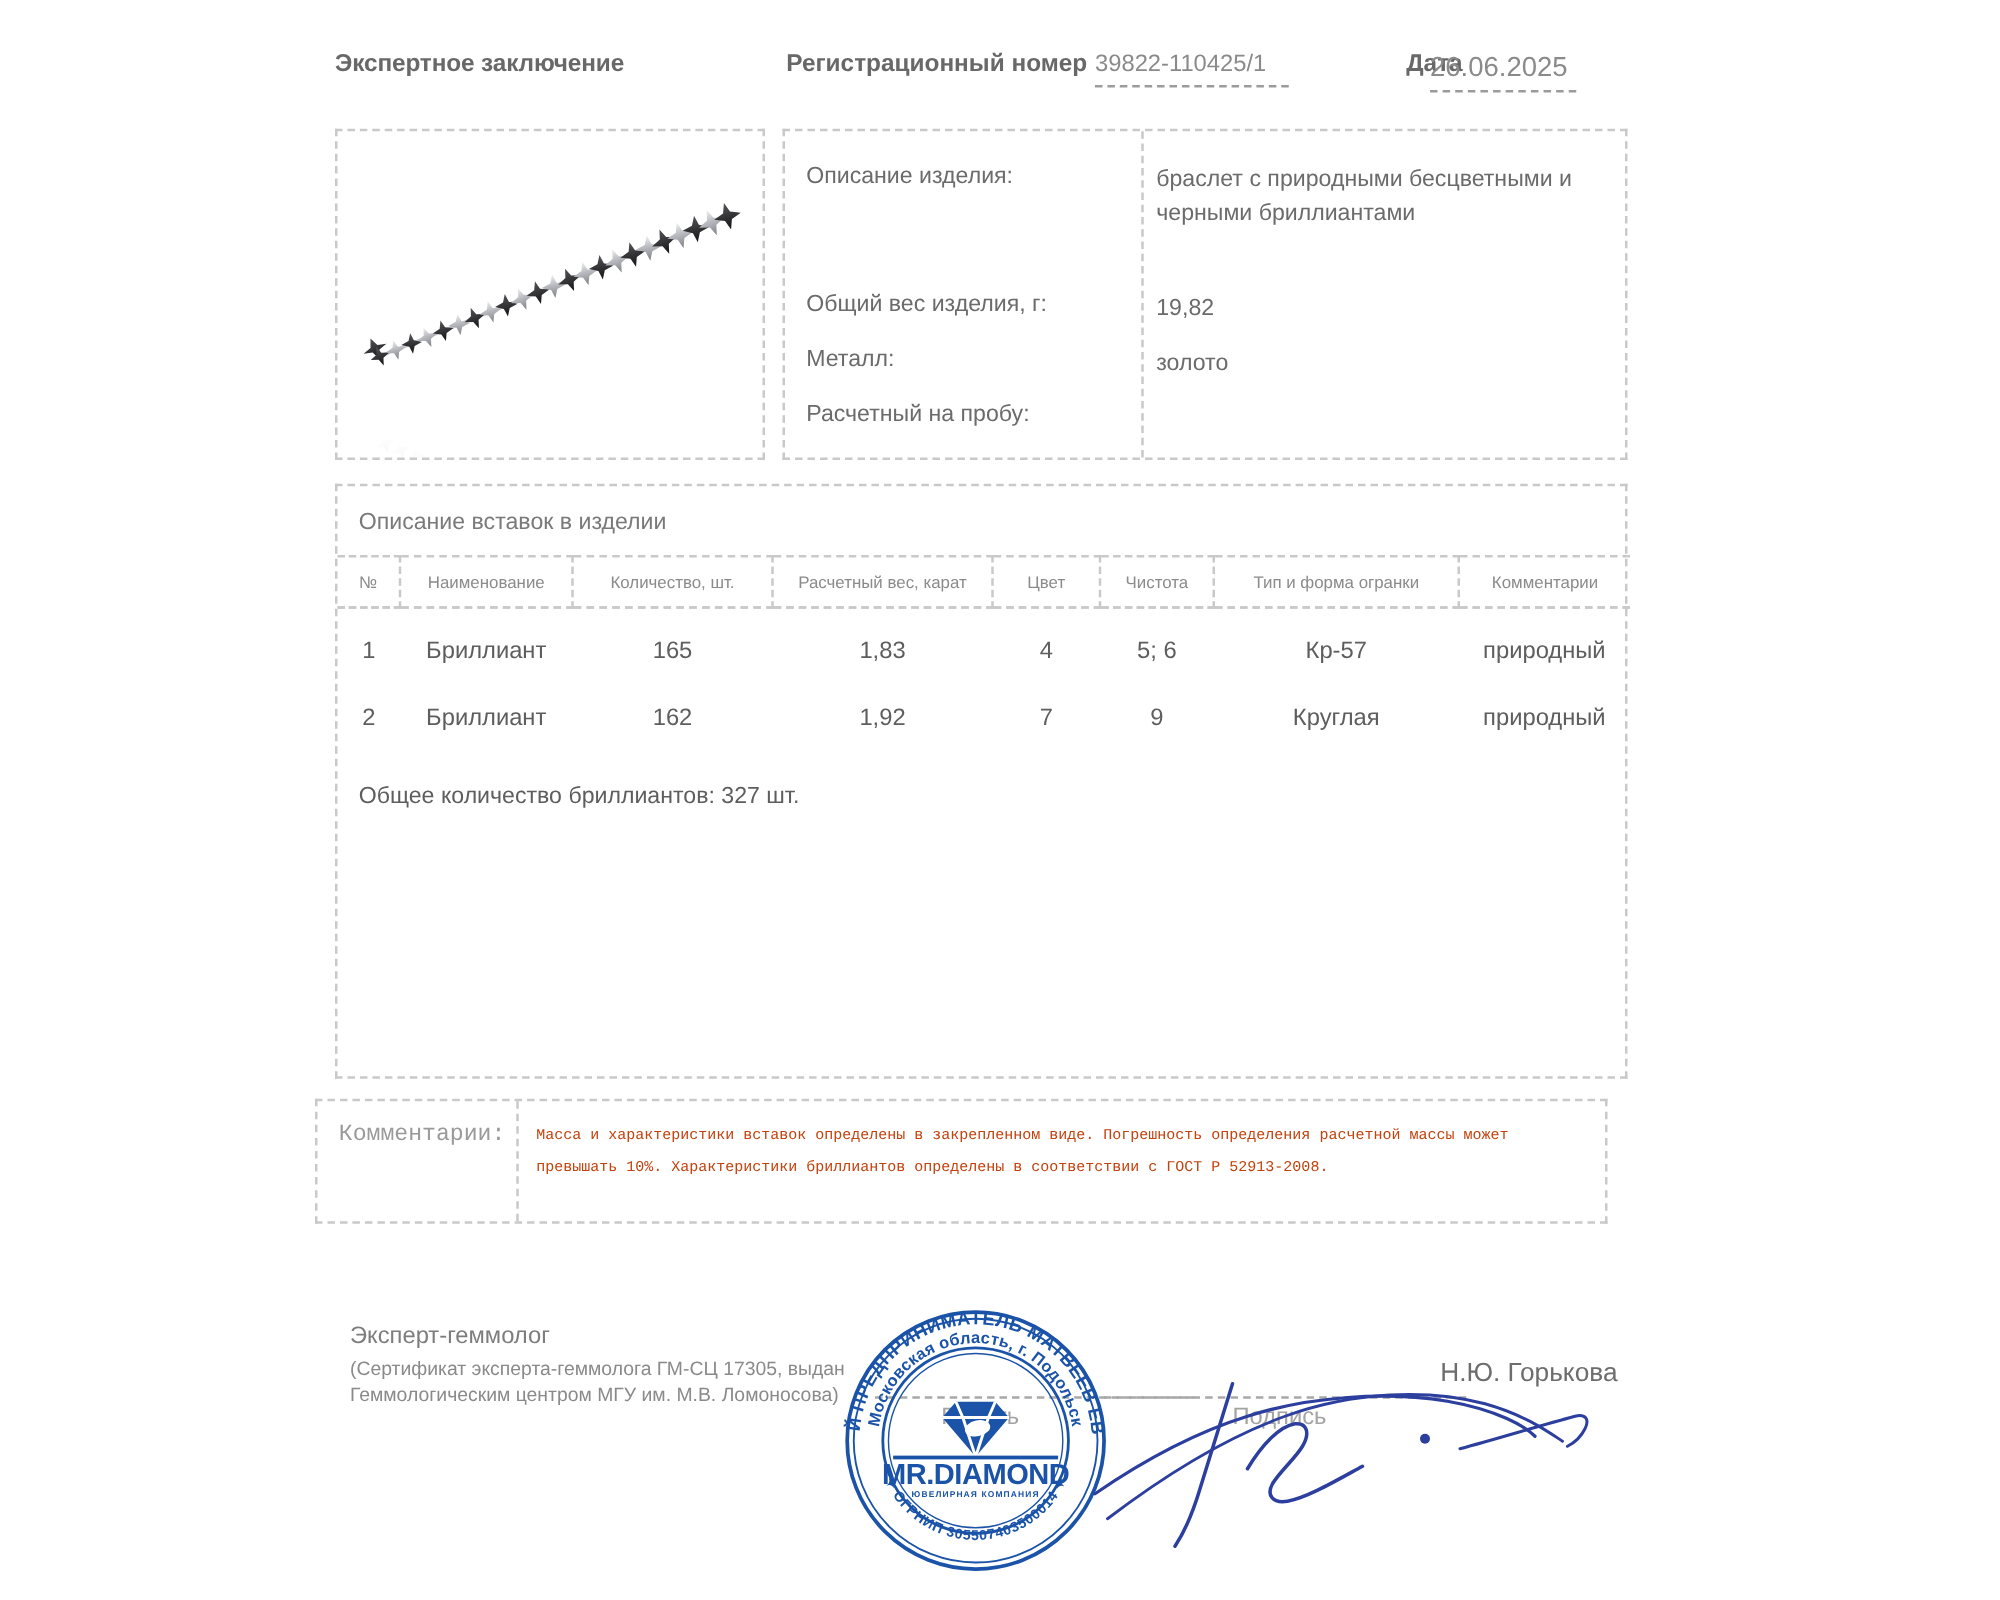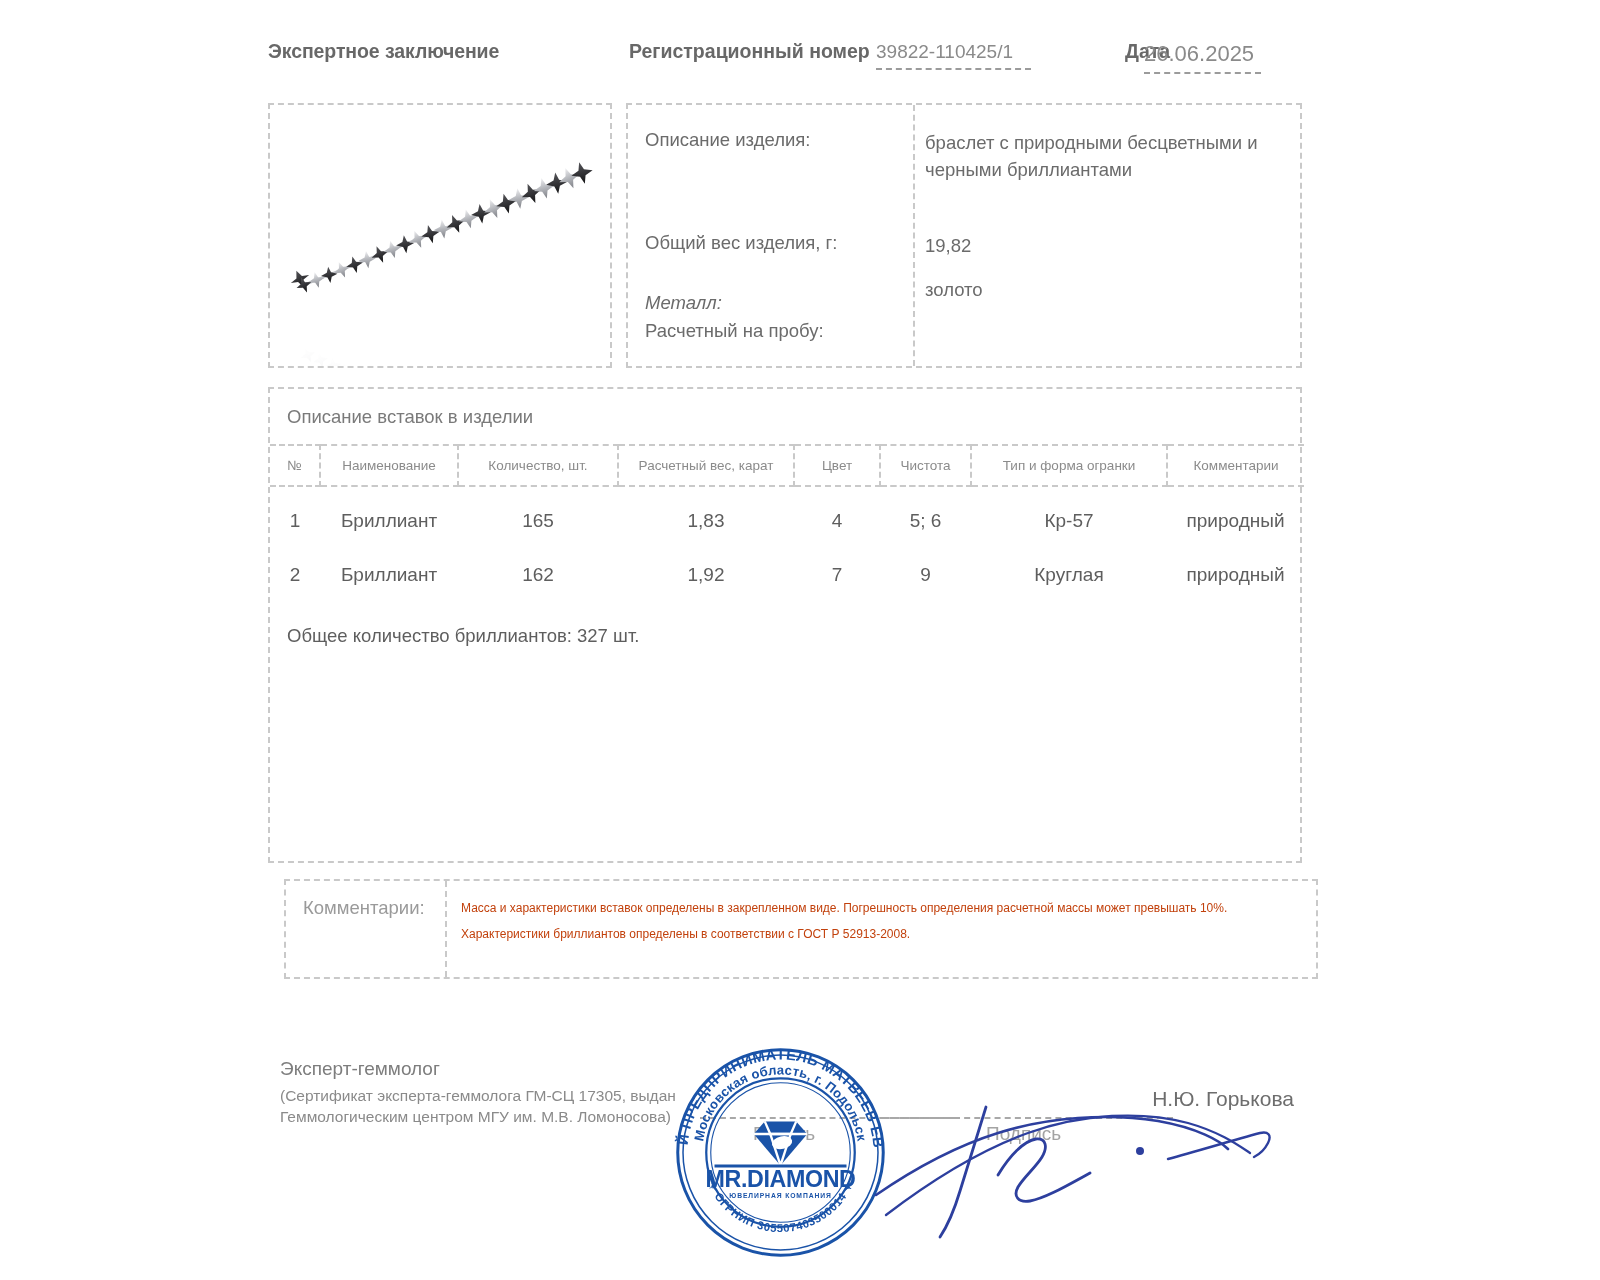--- a/index.html
+++ b/index.html
@@ -186,24 +186,25 @@
     position: absolute;
     right: 15px; top: 0;
     font-size: 18.5px;
     color: #5e5e5e;
     white-space: nowrap;
   }
 
   
   .panel-comments {
     position: absolute;
-    left: 284px; top: 879px;
+    left: 252px; top: 879px;
     width: 1034px; height: 100px;
     border: 2px dashed #c9c9c9;
     background: #fff;
+    font-family: Liberation Mono, monospace;
   }
   .comments-label {
     position: absolute;
     left: 17px; top: 16px;
     font-size: 18.5px;
     color: #9a9a9a;
     white-space: nowrap;
   }
   .comments-divider {
     position: absolute;
@@ -410,21 +411,21 @@
 
   <div class="panel-info">
     <div class="info-divider"></div>
 
     <div class="info-label" style="left:17px; top:24px;">Описание изделия:</div>
     <div class="info-value" style="top:24px;">браслет с природными бесцветными и черными бриллиантами</div>
 
     <div class="info-label" style="left:17px; top:127px;">Общий вес изделия, г:</div>
     <div class="info-value" style="top:127px;">19,82</div>
 
-    <div class="info-label" style="left:17px; top:187px;font-style:italic;">Металл:</div>
+    <div class="info-label" style="left:17px; top:171px;">Металл:</div>
     <div class="info-value" style="top:171px;">золото</div>
 
     <div class="info-label" style="left:17px; top:215px;">Расчетный на пробу:</div>
   </div>
 
   <div class="panel-inserts">
     <div class="inserts-title">Описание вставок в изделии</div>
 
     <table class="tbl">
       <thead>

